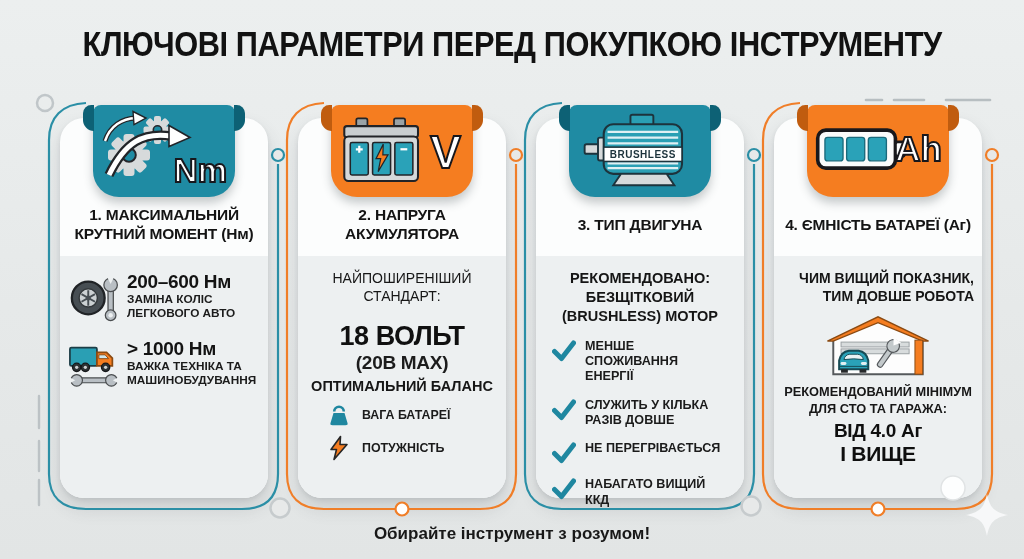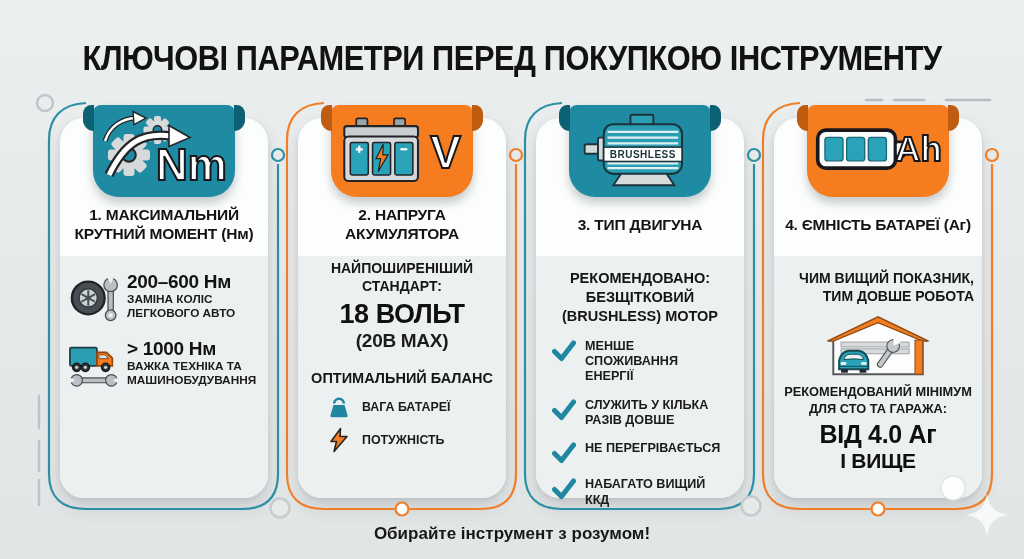--- a/index.html
+++ b/index.html
@@ -1,21 +1,21 @@
 <!DOCTYPE html>
 <html><head>
 <meta charset="utf-8">
 <style>
   html,body{margin:0;padding:0;}
   body{font-family:"Liberation Sans", sans-serif; background:#d9dcdc;}
   .stage{position:relative;width:1024px;height:559px;overflow:hidden;
          background:linear-gradient(180deg,#ecefef 0%,#e6e9e9 55%,#e2e5e5 100%);}
 
   
-  .main-title{position:absolute;top:38px;left:0;width:100%;text-align:center;
+  .main-title{position:absolute;top:24px;left:0;width:100%;text-align:center;
               font-weight:700;font-size:35px;color:#121212;letter-spacing:-.5px;}
   .main-title .inner{display:inline-block;transform:scaleX(.88);transform-origin:center;white-space:nowrap;}
 
   
   .deco{position:absolute;left:0;top:0;z-index:3;pointer-events:none;}
 
   
   .card{position:absolute;top:118px;width:208px;height:380px;border-radius:24px;
         background:#fcfdfd;box-shadow:0 10px 18px rgba(60,70,75,.16),0 2px 4px rgba(60,70,75,.10);z-index:2;}
   .p1{left:60px}.p2{left:298px}.p3{left:536px}.p4{left:774px}
@@ -26,61 +26,61 @@
   .ribbon{position:absolute;top:-13px;left:50%;transform:translateX(-50%);width:142px;height:92px;
           border-radius:8px 8px 26px 26px;box-shadow:0 6px 10px rgba(40,50,55,.25);}
   .teal .ribbon{background:#1f8ba3}.orange .ribbon{background:#f57d20}
   .ribbon::before,.ribbon::after{content:"";position:absolute;top:0;width:11px;height:26px;}
   .ribbon::before{left:-10px;border-radius:9px 0 0 12px;}
   .ribbon::after{right:-10px;border-radius:0 9px 12px 0;}
   .teal .ribbon::before,.teal .ribbon::after{background:#0d6175;}
   .orange .ribbon::before,.orange .ribbon::after{background:#c05c0f;}
 
   .badge{position:absolute;color:#fff;font-weight:700;-webkit-text-stroke:2px #17171c;line-height:1;}
-  .badge-nm{right:8px;bottom:10px;font-size:44px;}
+  .badge-nm{right:8px;bottom:10px;font-size:33px;}
   .badge-v{right:12px;top:24px;font-size:46px;}
   .badge-ah{right:7px;top:26px;font-size:35px;}
   .ribicon{position:absolute;}
   .ri1{left:4px;top:4px;}
   .ri2{left:8px;top:10px;}
   .ri3{left:50%;top:4px;transform:translateX(-50%);}
   .ri4{left:8px;top:18px;}
 
   .ctitle{position:absolute;top:79px;left:8px;right:8px;height:56px;display:flex;align-items:center;justify-content:center;
           text-align:center;font-size:15.5px;line-height:1.2;font-weight:700;color:#141414;letter-spacing:-.2px;}
 
   
   .trows{display:flex;flex-direction:column;gap:13px;padding-top:13px;}
   .trow{display:flex;align-items:center;gap:5px;width:192px;}
   .trow svg{flex:none;}
   .tval{font-size:19px;font-weight:700;color:#131313;letter-spacing:-.3px;}
   .tdesc{font-size:11.8px;font-weight:700;line-height:1.18;color:#1b1b1b;}
 
   
-  .v-label{margin-top:3px;width:170px;text-align:center;font-size:14px;font-weight:700;line-height:1.3;color:#161616;}
-  .v-big{margin-top:4px;font-size:27px;font-weight:700;color:#101010;letter-spacing:-.5px;}
+  .v-label{margin-top:13px;width:170px;text-align:center;font-size:14px;font-weight:400;line-height:1.3;color:#161616;}
+  .v-big{margin-top:16px;font-size:27px;font-weight:700;color:#101010;letter-spacing:-.5px;}
   .v-note{font-size:19px;font-weight:600;color:#1c1c1c;letter-spacing:-.3px;}
-  .v-balance{margin-top:18px;font-size:14.5px;font-weight:700;color:#161616;}
+  .v-balance{margin-top:4px;font-size:14.5px;font-weight:700;color:#161616;}
   .v-items{margin-top:8px;display:flex;flex-direction:column;gap:7px;width:152px;}
   .v-item{display:flex;align-items:center;gap:10px;}
   .v-item svg{flex:none;}
   .v-item .lbl{font-size:12.4px;font-weight:700;line-height:1.18;color:#1b1b1b;}
 
   
   .m-reco{margin-top:13px;width:176px;text-align:center;font-size:14.5px;font-weight:700;line-height:1.3;color:#151515;}
   .crows{margin-top:13px;display:flex;flex-direction:column;gap:13px;width:176px;}
   .crow{display:flex;align-items:flex-start;gap:9px;}
   .crow svg{flex:none;margin-top:1px;}
   .crow .lbl{font-size:12.6px;font-weight:700;line-height:1.22;color:#1b1b1b;}
 
   
   .a-note{margin-top:13px;width:192px;text-align:right;font-size:14px;font-weight:700;line-height:1.3;color:#151515;}
   .a-garage{margin-top:5px;}
   .a-label{margin-top:4px;width:194px;text-align:center;font-size:12.8px;font-weight:700;line-height:1.3;color:#171717;}
-  .a-big{margin-top:2px;font-size:25px;font-weight:700;color:#0f0f0f;letter-spacing:-.3px;}
+  .a-big{margin-top:2px;font-size:19px;font-weight:700;color:#0f0f0f;letter-spacing:-.3px;}
   .a-big2{font-size:21px;font-weight:700;color:#0f0f0f;letter-spacing:-.3px;}
 
   
   .footer{position:absolute;top:524px;left:0;width:100%;text-align:center;
           font-size:17px;font-weight:600;color:#181818;}
 </style>
 </head>
 <body>
 
 <div class="stage">

